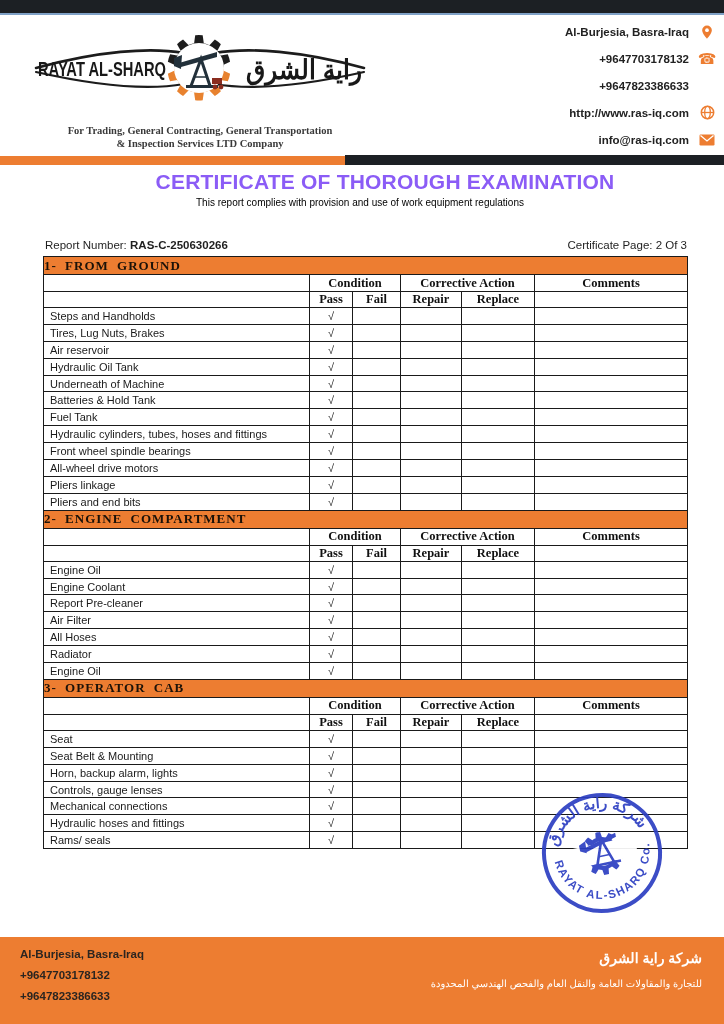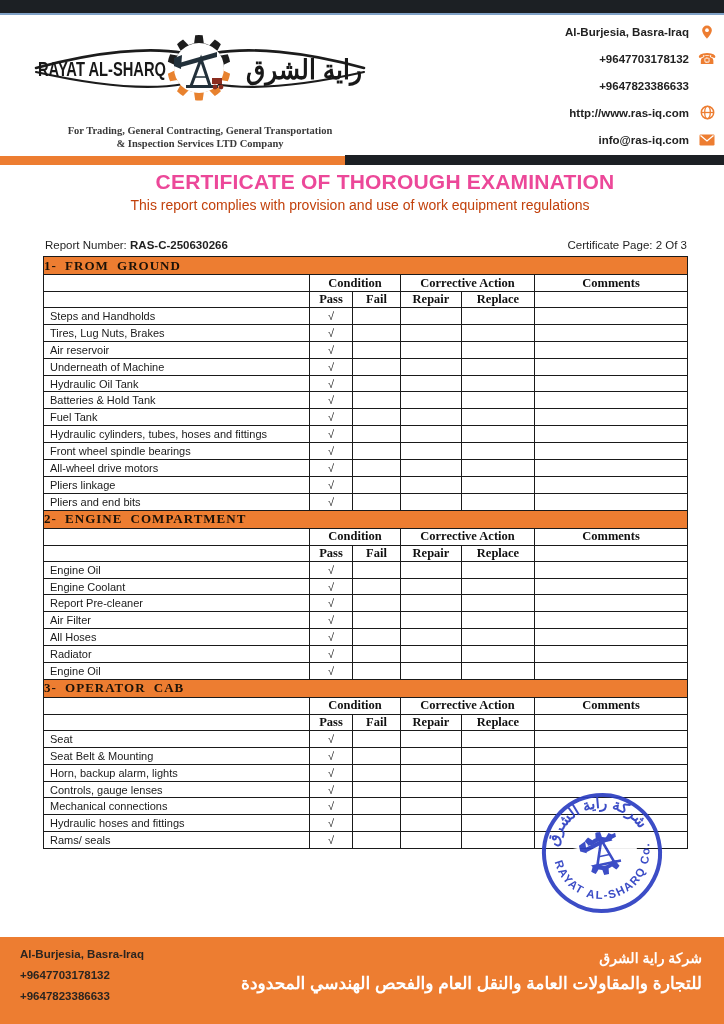--- a/index.html
+++ b/index.html
@@ -24,23 +24,23 @@
   .contact-line .txt { font-size:11.5px; font-weight:bold; color:#222; }
   .contact-line .ic { width:18px; height:16px; margin-left:9px; display:flex; align-items:center; justify-content:center; }
   .phone-glyph { font-size:15px; color:#ED7D31; line-height:1; }
 
   
   .div-orange { position:absolute; left:0; top:156px; width:345px; height:9px; background:#ED7D31; }
   .div-black  { position:absolute; left:345px; top:155px; width:379px; height:10px; background:#1c2024; }
 
   
   .doc-title { position:absolute; left:0; top:170px; width:724px; text-align:center;
-    font-size:21px; font-weight:bold; letter-spacing:0.2px; color:#ec4899;padding-left:46px; }
+    font-size:21px; font-weight:bold; letter-spacing:0.2px; color:#8b5cf6;padding-left:46px; }
   .doc-subtitle { position:absolute; left:0; top:197px; width:720px; text-align:center;
-    font-size:14px; color:#c2410c; }
+    font-size:10px; color:#000000; }
 
   
   .report-row { position:absolute; left:45px; top:239px; width:642px;
     display:flex; justify-content:space-between; font-size:11.5px; color:#1f1f1f; }
   .report-row b { font-weight:bold; }
 
   
   table.insp { position:absolute; left:43px; top:256px; width:645px;
     border-collapse:collapse; table-layout:fixed; }
   table.insp td { border:1px solid #1a1a1a; overflow:hidden; white-space:nowrap; }
@@ -57,21 +57,21 @@
   
   .stamp { position:absolute; left:537px; top:788px; width:130px; height:130px;
     transform:rotate(-12deg); opacity:0.92; }
 
   
   .footer { position:absolute; left:0; top:937px; width:724px; height:87px; background:#ED7D31; }
   .footer-left { position:absolute; left:20px; top:7px; }
   .footer-left .fl { font-size:11.5px; font-weight:bold; color:#2b2520; line-height:21px; }
   .footer-right { position:absolute; right:22px; top:9px; text-align:right; direction:rtl; color:#ffffff; }
   .footer-right .fr1 { font-size:14px; font-weight:bold; line-height:25px; }
-  .footer-right .fr2 { font-size:17px; font-weight:bold; line-height:25px; }
+  .footer-right .fr2 { font-size:10px; font-weight:normal; line-height:25px; }
 </style>
 </head>
 <body>
 
 <div class="page">
 
   <div class="topbar"></div>
 
   <div class="logo-block">
     <svg class="logo-svg" width="344" height="100" viewBox="0 0 344 100">
@@ -210,29 +210,29 @@
         </tr>
         <tr class="item-row">
           <td class="item-name" colspan="1">Air reservoir</td>
           <td class="mark" colspan="1">√</td>
           <td class="mark" colspan="1"></td>
           <td class="mark" colspan="1"></td>
           <td class="mark" colspan="1"></td>
           <td colspan="1"></td>
         </tr>
         <tr class="item-row">
+          <td class="item-name" colspan="1">Hydraulic Oil Tank</td>
+          <td class="mark" colspan="1">√</td>
+          <td class="mark" colspan="1"></td>
+          <td class="mark" colspan="1"></td>
+          <td class="mark" colspan="1"></td>
+          <td colspan="1"></td>
+        </tr>
+        <tr class="item-row">
           <td class="item-name" colspan="1">Underneath of Machine</td>
-          <td class="mark" colspan="1">√</td>
-          <td class="mark" colspan="1"></td>
-          <td class="mark" colspan="1"></td>
-          <td class="mark" colspan="1"></td>
-          <td colspan="1"></td>
-        </tr>
-        <tr class="item-row">
-          <td class="item-name" colspan="1">Hydraulic Oil Tank</td>
           <td class="mark" colspan="1">√</td>
           <td class="mark" colspan="1"></td>
           <td class="mark" colspan="1"></td>
           <td class="mark" colspan="1"></td>
           <td colspan="1"></td>
         </tr>
         <tr class="item-row">
           <td class="item-name" colspan="1">Batteries &amp; Hold Tank</td>
           <td class="mark" colspan="1">√</td>
           <td class="mark" colspan="1"></td>

